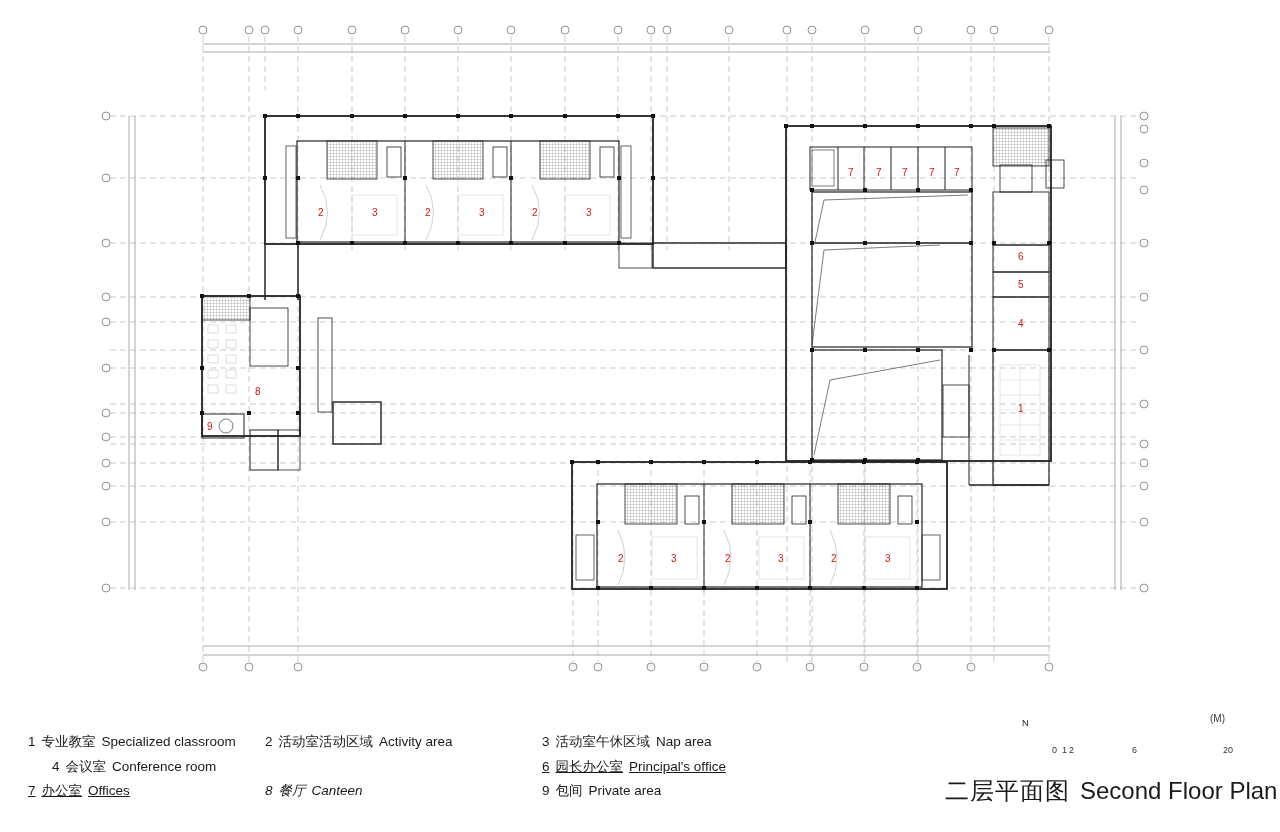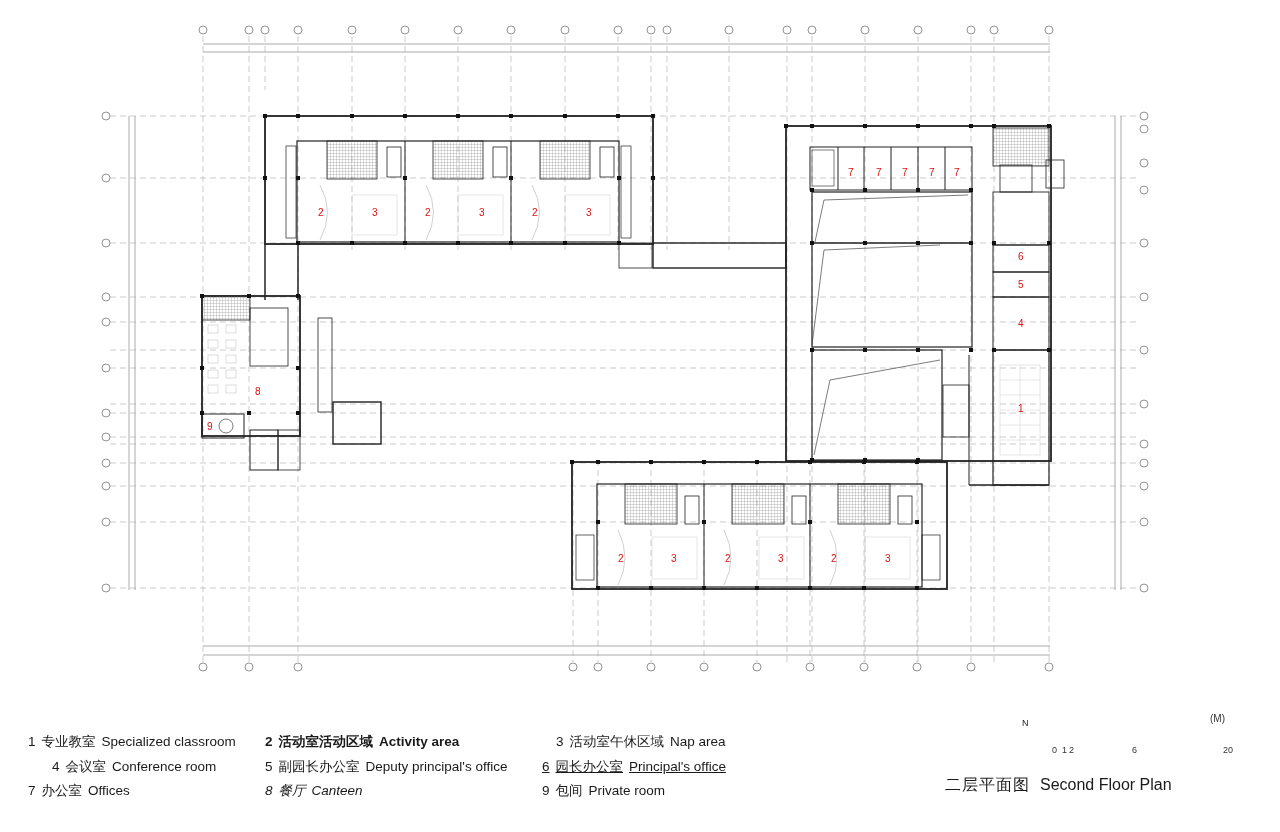--- a/index.html
+++ b/index.html
@@ -2,21 +2,21 @@
 <html><head>
 <meta charset="utf-8">
 <style>
   html, body { margin:0; padding:0; background:#ffffff; }
   body { width:1280px; height:832px; position:relative; overflow:hidden; font-family:"Liberation Sans", sans-serif; color:#222; }
   #plan { position:absolute; left:0; top:0; width:1280px; height:700px; }
   .legend { position:absolute; left:0; top:725px; width:900px; height:100px; }
   .leg-item { position:absolute; font-size:13.5px; color:#1a1a1a; white-space:nowrap;text-align:right; }
   .leg-num { margin-right:6px; }
   .leg-cn { margin-right:6px; }
-  .title-block { position:absolute; left:945px; top:775px; font-size:16px; color:#1a1a1a; white-space:nowrap; }
+  .title-block { position:absolute; left:945px; top:775px; font-size:24px; color:#1a1a1a; white-space:nowrap; }
   .title-block .cn { margin-right:10px; letter-spacing:1px; }
   .scale-unit { position:absolute; left:1210px; top:713px; font-size:10px; color:#333; }
   .scale-lbl { position:absolute; top:745px; font-size:9px; color:#333; }
   .north-n { position:absolute; left:1022px; top:718px; font-size:9px; color:#222; }
   .room-num { font-family:"Liberation Sans", sans-serif; font-size:10px; fill:#d11; }
 </style>
 </head>
 <body>
 
 <svg id="plan" viewBox="0 0 1280 700" xmlns="http://www.w3.org/2000/svg">
@@ -404,41 +404,38 @@
 <span class="scale-lbl" style="left:1052px;">0</span>
 <span class="scale-lbl" style="left:1062px;">1</span>
 <span class="scale-lbl" style="left:1069px;">2</span>
 <span class="scale-lbl" style="left:1132px;">6</span>
 <span class="scale-lbl" style="left:1214px;margin-left:9px;">20</span>
 
 <div class="legend">
   <div class="leg-item" style="left:28px; top:8px;">
     <span class="leg-num">1</span><span class="leg-cn">专业教室</span><span>Specialized classroom</span>
   </div>
-  <div class="leg-item" style="left:265px; top:8px;font-weight:bold;">
+  <div class="leg-item" style="left:265px; top:8px;">
     <span class="leg-num">2</span><span class="leg-cn">活动室活动区域</span><span>Activity area</span>
   </div>
-  <div class="leg-item" style="left:556px; top:8px;">
+  <div class="leg-item" style="left:542px; top:8px;">
     <span class="leg-num">3</span><span class="leg-cn">活动室午休区域</span><span>Nap area</span>
   </div>
   <div class="leg-item" style="left:28px; top:33px;margin-left:24px;">
     <span class="leg-num">4</span><span class="leg-cn">会议室</span><span>Conference room</span>
   </div>
-  <div class="leg-item" style="left:265px; top:33px;">
-    <span class="leg-num">5</span><span class="leg-cn">副园长办公室</span><span>Deputy principal's office</span>
-  </div>
   <div class="leg-item" style="left:542px; top:33px;text-decoration:underline;">
     <span class="leg-num">6</span><span class="leg-cn">园长办公室</span><span>Principal's office</span>
   </div>
-  <div class="leg-item" style="left:28px; top:57px;">
+  <div class="leg-item" style="left:28px; top:57px;text-decoration:underline;">
     <span class="leg-num">7</span><span class="leg-cn">办公室</span><span>Offices</span>
   </div>
   <div class="leg-item" style="left:265px; top:57px;font-style:italic;">
     <span class="leg-num">8</span><span class="leg-cn">餐厅</span><span>Canteen</span>
   </div>
   <div class="leg-item" style="left:542px; top:57px;">
-    <span class="leg-num">9</span><span class="leg-cn">包间</span><span>Private room</span>
+    <span class="leg-num">9</span><span class="leg-cn">包间</span><span>Private area</span>
   </div>
 </div>
 
 <div class="title-block">
   <span class="cn">二层平面图</span><span>Second Floor Plan</span>
 </div>
 
 </body></html>

